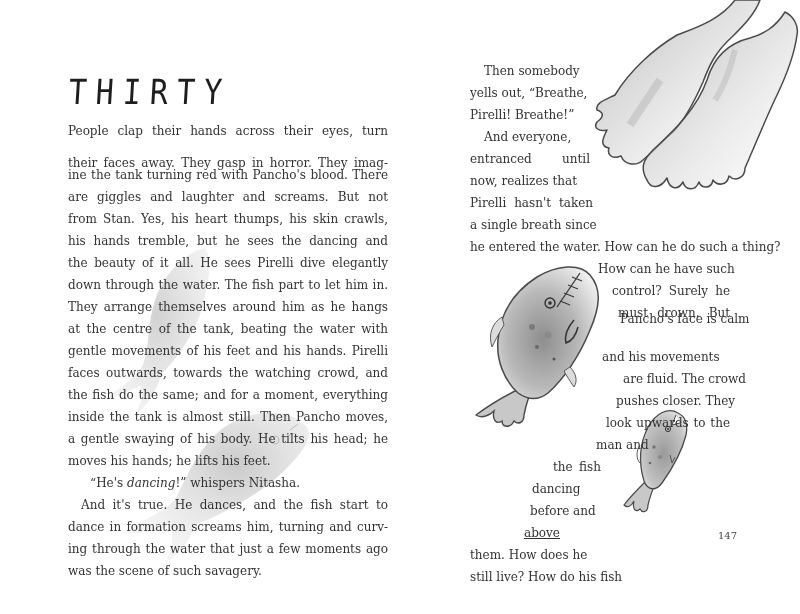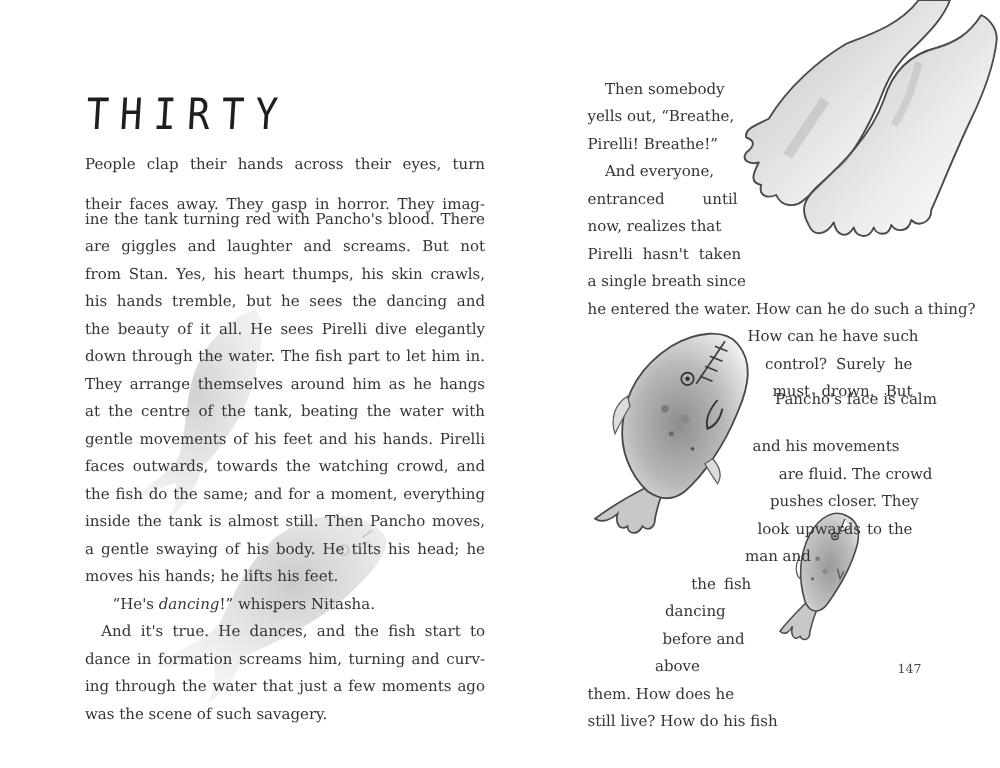--- a/index.html
+++ b/index.html
@@ -154,19 +154,19 @@
     <div class="line just" style="left:618px;top:302px;width:112px;">must drown. But</div>
     <div class="line just" style="left:620px;top:308px;width:110px;">Pancho's face is calm</div>
     <div class="line just" style="left:602px;top:346px;width:107px;">and his movements</div>
     <div class="line just" style="left:623px;top:368px;width:107px;">are fluid. The crowd</div>
     <div class="line just" style="left:616px;top:390px;width:114px;">pushes closer. They</div>
     <div class="line just" style="left:606px;top:412px;width:124px;">look upwards to the</div>
     <div class="line just" style="left:596px;top:434px;width:50px;">man and</div>
     <div class="line just" style="left:553px;top:456px;width:48px;">the fish</div>
     <div class="line" style="left:532px;top:478px;">dancing</div>
     <div class="line just" style="left:530px;top:500px;width:61px;">before and</div>
-    <div class="line" style="left:524px;top:522px;">above</div>
+    <div class="line" style="left:524px;top:522px;text-decoration:underline;">above</div>
     <div class="line just" style="left:470px;top:544px;width:107px;">them. How does he</div>
     <div class="line" style="left:470px;top:566px;">still live? How do his fish</div>
 
     <div class="pagenum" style="top:530px;">147</div>
   </div>
 </div>
 
 </body></html>

